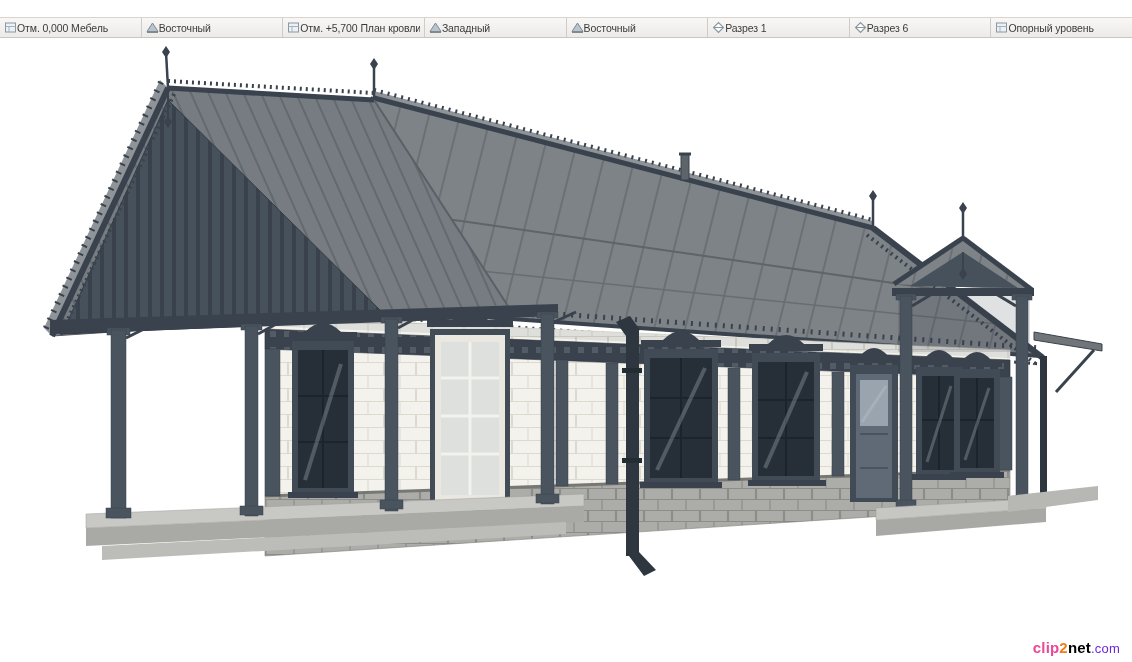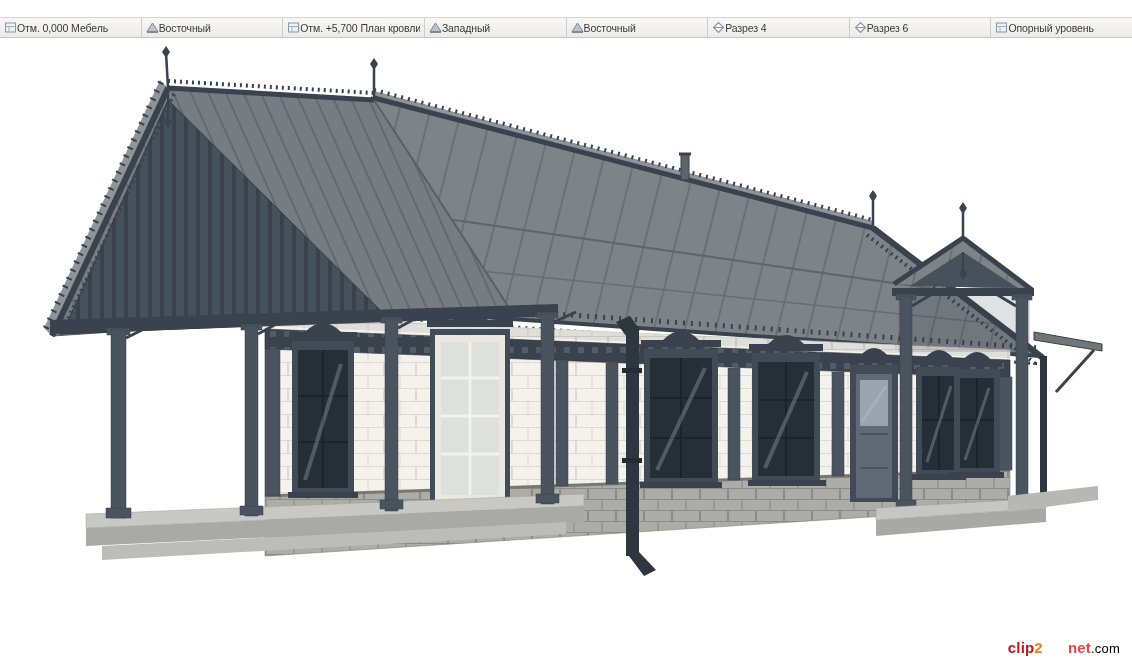--- a/index.html
+++ b/index.html
@@ -29,24 +29,24 @@
   .tab-icon { flex:0 0 auto; display:flex; }
   .tab-icon svg { display:block; }
   .tab-label { overflow:hidden; text-overflow:clip; }
   .canvas { position:relative; width:1132px; height:624px; background:#ffffff; overflow:hidden; }
   .scene { position:absolute; left:0; top:0; }
   .watermark {
     position:absolute; right:12px; bottom:6px;
     font-size:15px; font-weight:bold; letter-spacing:0.2px;
     user-select:none;
   }
-  .wm-clip { color:#b91c1c; }
+  .wm-clip { color:#ec4899; }
   .wm-2    { color:#f07f1e; }
-  .wm-net  { color:#ef4444;margin-left:25px; }
-  .wm-com  { color:#000000; font-weight:normal; font-size:13px; }
+  .wm-net  { color:#000000; }
+  .wm-com  { color:#6d28d9; font-weight:normal; font-size:13px; }
 </style>
 </head>
 <body>
 
 <div class="top-strip"></div>
 
 <div class="tabbar">
 
   <div class="tab">
     <span class="tab-icon">
@@ -98,21 +98,21 @@
     <span class="tab-label">Восточный</span>
   </div>
 
   <div class="tab">
     <span class="tab-icon">
       <svg width="13" height="13">
           <rect x="3" y="3" width="7" height="7" transform="rotate(45 6.5 6.5)" fill="#ffffff" stroke="#8a97a3" stroke-width="1.2"></rect>
           <line x1="2" y1="6.5" x2="11" y2="6.5" stroke="#8a97a3"></line>
         </svg>
     </span>
-    <span class="tab-label">Разрез 4</span>
+    <span class="tab-label">Разрез 1</span>
   </div>
 
   <div class="tab">
     <span class="tab-icon">
       <svg width="13" height="13">
           <rect x="3" y="3" width="7" height="7" transform="rotate(45 6.5 6.5)" fill="#ffffff" stroke="#8a97a3" stroke-width="1.2"></rect>
           <line x1="2" y1="6.5" x2="11" y2="6.5" stroke="#8a97a3"></line>
         </svg>
     </span>
     <span class="tab-label">Разрез 6</span>

